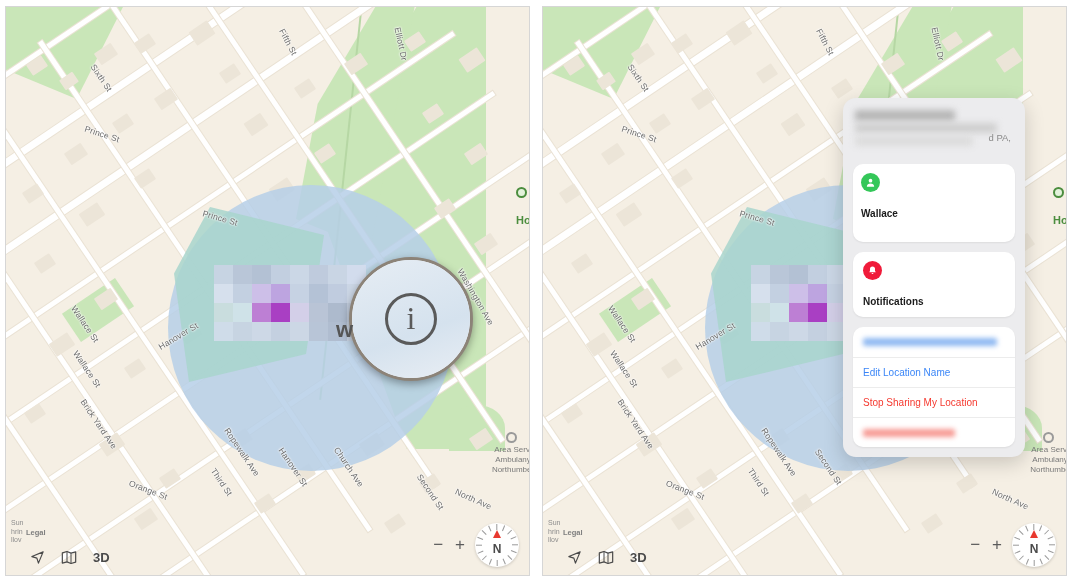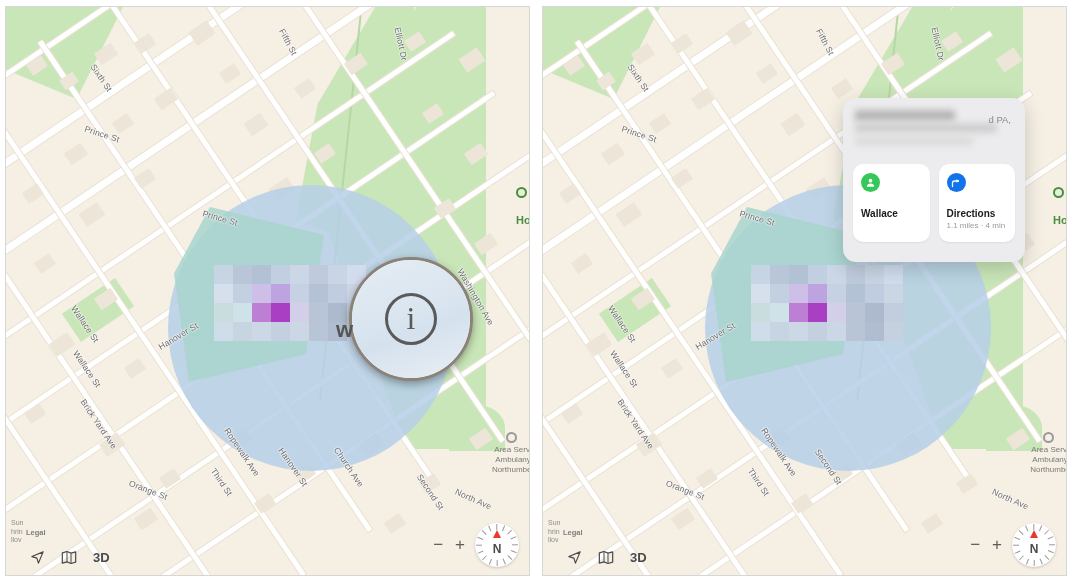--- a/index.html
+++ b/index.html
@@ -202,21 +202,21 @@
     padding: 10px;
     display:flex; flex-direction:column; gap:10px;
   }
   .panel-header {
     position: relative;
     min-height: 46px;
     padding: 2px 2px 4px 2px;
   }
   .blur-block { position:absolute; filter: blur(3px); border-radius:2px; }
   .addr-tail {
-    position:absolute; right:4px; top:6px;
+    position:absolute; right:4px; top:24px;
     font-size:9.5px; color:#8b8b8b;
   }
 
   .cards-row { display:flex; gap:9px; }
   .action-card {
     flex:1; background:#fff; border-radius:10px;
     padding:9px 8px 10px 8px; min-height:78px;
     box-shadow: 0 1px 2px rgba(0,0,0,.07);
   }
   .card-icon {
@@ -605,35 +605,44 @@
           <div class="action-card">
             <div class="card-icon" style="background:#34c759;">
               <svg width="11" height="11" viewBox="0 0 24 24">
                   <circle cx="12" cy="8" r="4" fill="#fff"></circle>
                   <path d="M4 21c0-4.4 3.6-7 8-7s8 2.6 8 7z" fill="#fff"></path>
                 </svg>
             </div>
             <div class="card-title">Wallace</div>
             <div class="card-sub"></div>
           </div>
-          <div class="action-card">
-            <div class="card-icon" style="background:#1273eb;">
-              <svg width="12" height="12" viewBox="0 0 24 24">
-                  <path d="M5 19V12a4 4 0 0 1 4-4h8" fill="none" stroke="#fff" stroke-width="2.6" stroke-linecap="round"></path>
-                  <path d="M13 4.5 18.5 8 13 11.5z" fill="#fff"></path>
+        </div>
+
+        <div class="notif-card">
+          <div class="notif-top">
+            <div class="notif-icon">
+              <svg width="11" height="11" viewBox="0 0 24 24">
+                  <path d="M12 3a5.5 5.5 0 0 0-5.5 5.5v4L5 16h14l-1.5-3.5v-4A5.5 5.5 0 0 0 12 3z" fill="#fff"></path>
+                  <path d="M10 17.5a2 2 0 0 0 4 0z" fill="#fff"></path>
                 </svg>
             </div>
-            <div class="card-title">Directions</div>
-            <div class="card-sub">1.1 miles · 4 min</div>
+            <div class="notif-title">Notifications</div>
           </div>
         </div>
 
-        <div class="notif-card">
+        <div class="list-card">
+          <div class="list-row blue">
+            <div class="redact-bar" style="width:134px;background:#8fb9f2;"></div>
+          </div>
+          <div class="list-row blue">Edit Location Name</div>
+          <div class="list-row red">Stop Sharing My Location</div>
+          <div class="list-row red">
+            <div class="redact-bar" style="width:92px;background:#f79b95;"></div>
+          </div>
         </div>
-
 
       </div>
 
       <div class="legal-cluster">
         Sun<br>hrin<br>llov
       </div>
       <div class="legal-overlay">Legal</div>
 
       <div class="map-tools">
         <span class="tool">

